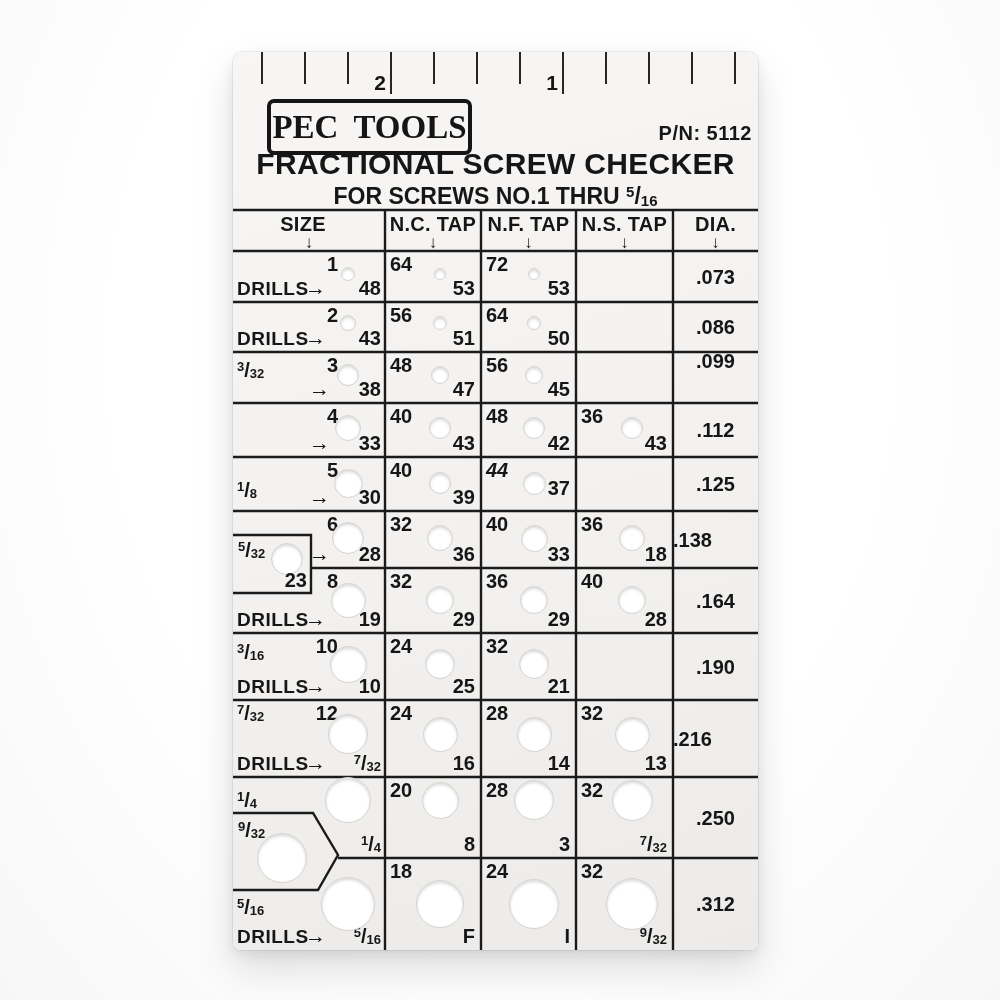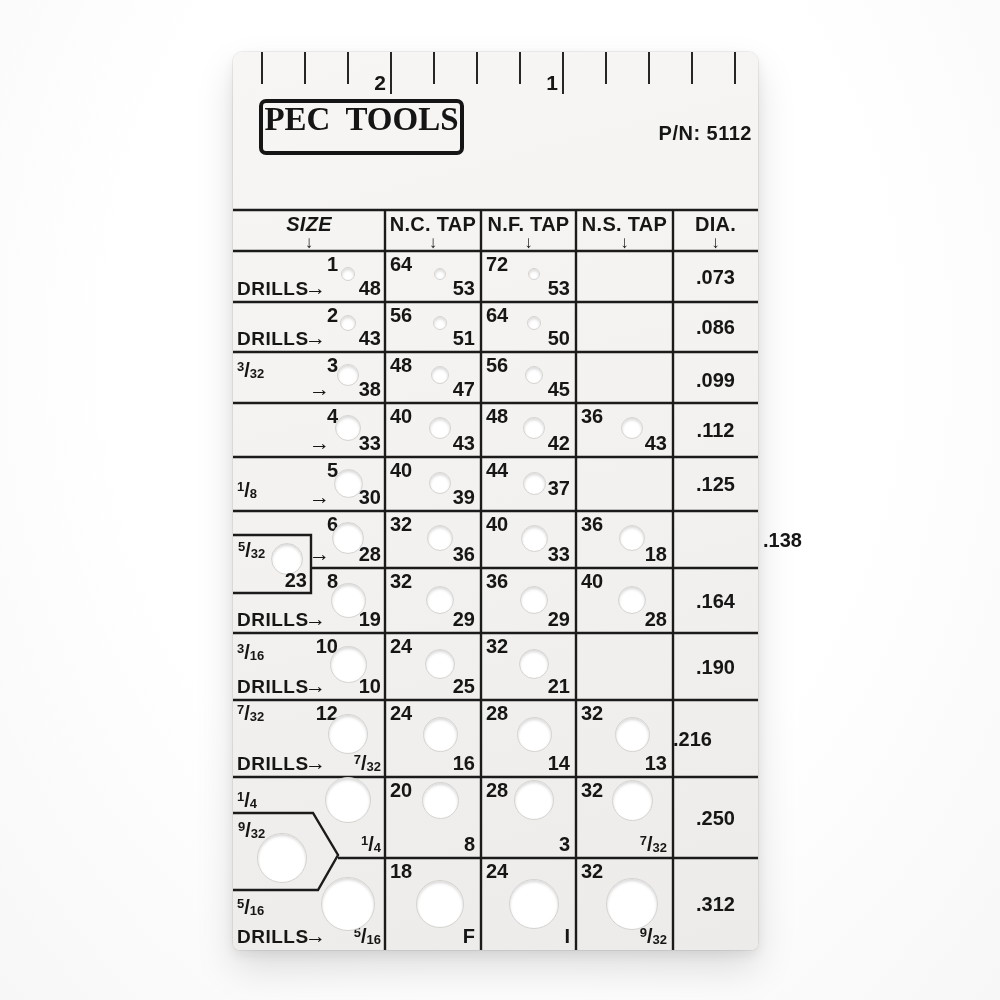--- a/index.html
+++ b/index.html
@@ -12,23 +12,23 @@
     position:absolute; left:233px; top:52px; width:525px; height:898px;
     background:linear-gradient(165deg,#f7f6f4 0%,#f2f1ef 55%,#ecebe9 100%);
     border-radius:10px 10px 7px 7px;
     box-shadow:0 0 0 1px rgba(0,0,0,0.06), 0 18px 38px rgba(0,0,0,0.13), 0 5px 12px rgba(0,0,0,0.07);
   }
   .t{position:absolute; font-weight:bold; color:#161616; line-height:1; white-space:nowrap;}
   .num{font-size:20px;}
   .tick{position:absolute; top:0; width:2px; background:#262626;}
   .ruler-label{font-size:21px;}
   .logo-box{
-    position:absolute; left:26px; top:47px; width:197px; height:48px;
+    position:absolute; left:34px; top:47px; width:197px; height:48px;
     border:4px solid #151515; border-radius:7px;
-    display:flex; align-items:flex-start; justify-content:center; gap:15px;
+    display:flex; align-items:center; justify-content:center; gap:15px;
     background:transparent;
   }
   .logo-box span{font-family:"Liberation Serif", serif; font-weight:bold; font-size:33px; color:#151515; line-height:1;}
   .pn{font-size:20px; letter-spacing:0.5px;}
   .title{left:0; width:525px; text-align:center; top:97px; font-size:30px; letter-spacing:0.3px;}
   .subtitle{left:0; width:525px; text-align:center; top:132px; font-size:23px;}
   .hdr{font-size:20px; text-align:center; letter-spacing:0.3px;}
   .hdr-arrow{font-size:17px; text-align:center;}
   .hole{
     position:absolute; border-radius:50%; background:#ffffff;
@@ -52,22 +52,27 @@
     <span class="t ruler-label" style="left:119px; top:20px; width:34px; text-align:right;">2</span>
     <span class="t ruler-label" style="left:291px; top:20px; width:34px; text-align:right;">1</span>
 
     <div class="logo-box">
       <span>PEC</span>
       <span>TOOLS</span>
     </div>
 
     <span class="t pn" style="right:6px; top:71px;">P/N: 5112</span>
 
-
-    <span class="t hdr" style="left:10px;  top:162px; width:132px;font-style:italic;">SIZE</span>
+    <div class="t title">FRACTIONAL SCREW CHECKER</div>
+    <div class="t subtitle">
+      <span>FOR SCREWS NO.1 THRU</span>
+      <span class="fr"><span class="n">5</span>/<span class="d">16</span></span>
+    </div>
+
+    <span class="t hdr" style="left:4px;  top:162px; width:132px;">SIZE</span>
     <span class="t hdr" style="left:154px; top:162px; width:92px;">N.C. TAP</span>
     <span class="t hdr" style="left:250px; top:162px; width:91px;">N.F. TAP</span>
     <span class="t hdr" style="left:345px; top:162px; width:93px;">N.S. TAP</span>
     <span class="t hdr" style="left:442px; top:162px; width:81px;">DIA.</span>
     <span class="t hdr-arrow" style="left:10px;  top:182px; width:132px;">↓</span>
     <span class="t hdr-arrow" style="left:154px; top:182px; width:92px;">↓</span>
     <span class="t hdr-arrow" style="left:250px; top:182px; width:91px;">↓</span>
     <span class="t hdr-arrow" style="left:345px; top:182px; width:93px;">↓</span>
     <span class="t hdr-arrow" style="left:442px; top:182px; width:81px;">↓</span>
 
@@ -115,21 +120,21 @@
       <div class="t num" style="left: 30px; top: 303px; width: 75px; text-align: right;">3</div>
       <div class="t arrow-glyph" style="left: 76px; bottom: 551px;">→</div>
       <div class="t num" style="left: 92px; width: 56px; text-align: right; bottom: 551px;">38</div>
       <div class="hole" style="left: 104px; top: 312px; width: 20px; height: 20px;"></div>
       <div class="t num" style="left: 157px; top: 303px;">48</div>
       <div class="t num" style="left: 182px; width: 60px; text-align: right; bottom: 551px;">47</div>
       <div class="hole" style="left: 198px; top: 314px; width: 16px; height: 16px;"></div>
       <div class="t num" style="left: 253px; top: 303px;">56</div>
       <div class="t num" style="left: 277px; width: 60px; text-align: right; bottom: 551px;">45</div>
       <div class="hole" style="left: 292px; top: 314px; width: 16px; height: 16px;"></div>
-      <div class="t num" style="left: 440px; width: 85px; text-align: center; top: 318px;">.099</div>
+      <div class="t num" style="left: 440px; width: 85px; text-align: center; top: 299px;">.099</div>
       <div class="t num" style="left: 30px; top: 354px; width: 75px; text-align: right;">4</div>
       <div class="t arrow-glyph" style="left: 76px; bottom: 497px;">→</div>
       <div class="t num" style="left: 92px; width: 56px; text-align: right; bottom: 497px;">33</div>
       <div class="hole" style="left: 102px; top: 363px; width: 24px; height: 24px;"></div>
       <div class="t num" style="left: 157px; top: 354px;">40</div>
       <div class="t num" style="left: 182px; width: 60px; text-align: right; bottom: 497px;">43</div>
       <div class="hole" style="left: 196px; top: 365px; width: 20px; height: 20px;"></div>
       <div class="t num" style="left: 253px; top: 354px;">48</div>
       <div class="t num" style="left: 277px; width: 60px; text-align: right; bottom: 497px;">42</div>
       <div class="hole" style="left: 290px; top: 365px; width: 20px; height: 20px;"></div>
@@ -138,38 +143,38 @@
       <div class="hole" style="left: 388px; top: 365px; width: 20px; height: 20px;"></div>
       <div class="t num" style="left: 440px; width: 85px; text-align: center; top: 368px;">.112</div>
       <div class="t num fr" style="left: 4px; top: 428px;"><span class="n">1</span>/<span class="d">8</span></div>
       <div class="t num" style="left: 30px; top: 408px; width: 75px; text-align: right;">5</div>
       <div class="t arrow-glyph" style="left: 76px; bottom: 443px;">→</div>
       <div class="t num" style="left: 92px; width: 56px; text-align: right; bottom: 443px;">30</div>
       <div class="hole" style="left: 100.5px; top: 416.5px; width: 27px; height: 27px;"></div>
       <div class="t num" style="left: 157px; top: 408px;">40</div>
       <div class="t num" style="left: 182px; width: 60px; text-align: right; bottom: 443px;">39</div>
       <div class="hole" style="left: 196px; top: 420px; width: 20px; height: 20px;"></div>
-      <div class="t num" style="left: 253px; top: 408px;">44</div>
+      <div class="t num" style="left: 253px; top: 408px; font-style: italic;">44</div>
       <div class="t num" style="left: 277px; width: 60px; text-align: right; bottom: 452px;">37</div>
       <div class="hole" style="left: 289.5px; top: 419.5px; width: 21px; height: 21px;"></div>
       <div class="t num" style="left: 440px; width: 85px; text-align: center; top: 422px;">.125</div>
       <div class="t num" style="left: 30px; top: 462px; width: 75px; text-align: right;">6</div>
       <div class="t arrow-glyph" style="left: 76px; bottom: 386px;">→</div>
       <div class="t num" style="left: 92px; width: 56px; text-align: right; bottom: 386px;">28</div>
       <div class="hole" style="left: 99px; top: 470px; width: 30px; height: 30px;"></div>
       <div class="t num" style="left: 157px; top: 462px;">32</div>
       <div class="t num" style="left: 182px; width: 60px; text-align: right; bottom: 386px;">36</div>
       <div class="hole" style="left: 194px; top: 473px; width: 24px; height: 24px;"></div>
       <div class="t num" style="left: 253px; top: 462px;">40</div>
       <div class="t num" style="left: 277px; width: 60px; text-align: right; bottom: 386px;">33</div>
       <div class="hole" style="left: 287.5px; top: 472.5px; width: 25px; height: 25px;"></div>
       <div class="t num" style="left: 348px; top: 462px;">36</div>
       <div class="t num" style="left: 374px; width: 60px; text-align: right; bottom: 386px;">18</div>
       <div class="hole" style="left: 386px; top: 473px; width: 24px; height: 24px;"></div>
-      <div class="t num" style="left: 440px; width: 85px; text-align: right; top: 477.5px; margin-left: 44px;">.138</div>
+      <div class="t num" style="left: 440px; width: 85px; text-align: left; top: 477.5px;">.138</div>
       <div class="t num" style="left: 30px; top: 519px; width: 75px; text-align: right;">8</div>
       <div class="t drills-word" style="left: 4px; bottom: 321px;">DRILLS</div>
       <div class="t arrow-glyph" style="left: 72px; bottom: 321px;">→</div>
       <div class="t num" style="left: 92px; width: 56px; text-align: right; bottom: 321px;">19</div>
       <div class="hole" style="left: 97.5px; top: 530.5px; width: 33px; height: 33px;"></div>
       <div class="t num" style="left: 157px; top: 519px;">32</div>
       <div class="t num" style="left: 182px; width: 60px; text-align: right; bottom: 321px;">29</div>
       <div class="hole" style="left: 193px; top: 534px; width: 26px; height: 26px;"></div>
       <div class="t num" style="left: 253px; top: 519px;">36</div>
       <div class="t num" style="left: 277px; width: 60px; text-align: right; bottom: 321px;">29</div>

